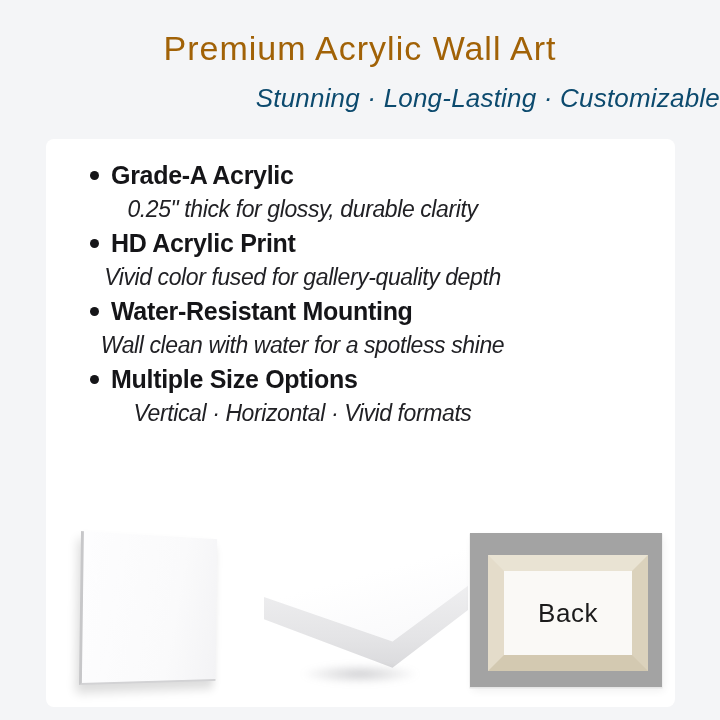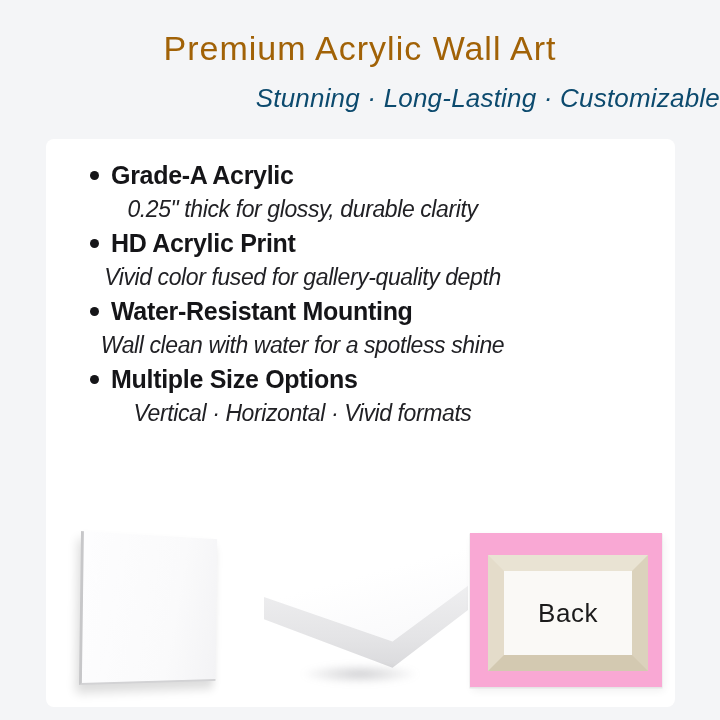--- a/index.html
+++ b/index.html
@@ -139,21 +139,21 @@
   }
 
   
   .photo-back { left: 420px; top: 388px; width: 210px; height: 168px; }
   .back-panel {
     position: absolute;
     left: 4px;
     top: 6px;
     width: 192px;
     height: 154px;
-    background: #f9a8d4;
+    background: #a3a3a3;
     box-shadow: 0 1px 0 0.5px #e6e6e6, 2px 4px 8px rgba(0,0,0,0.06);
   }
   .cleat-frame {
     position: absolute;
     left: 18px;
     top: 22px;
     width: 160px;
     height: 116px;
     box-sizing: border-box;
     border-style: solid;

